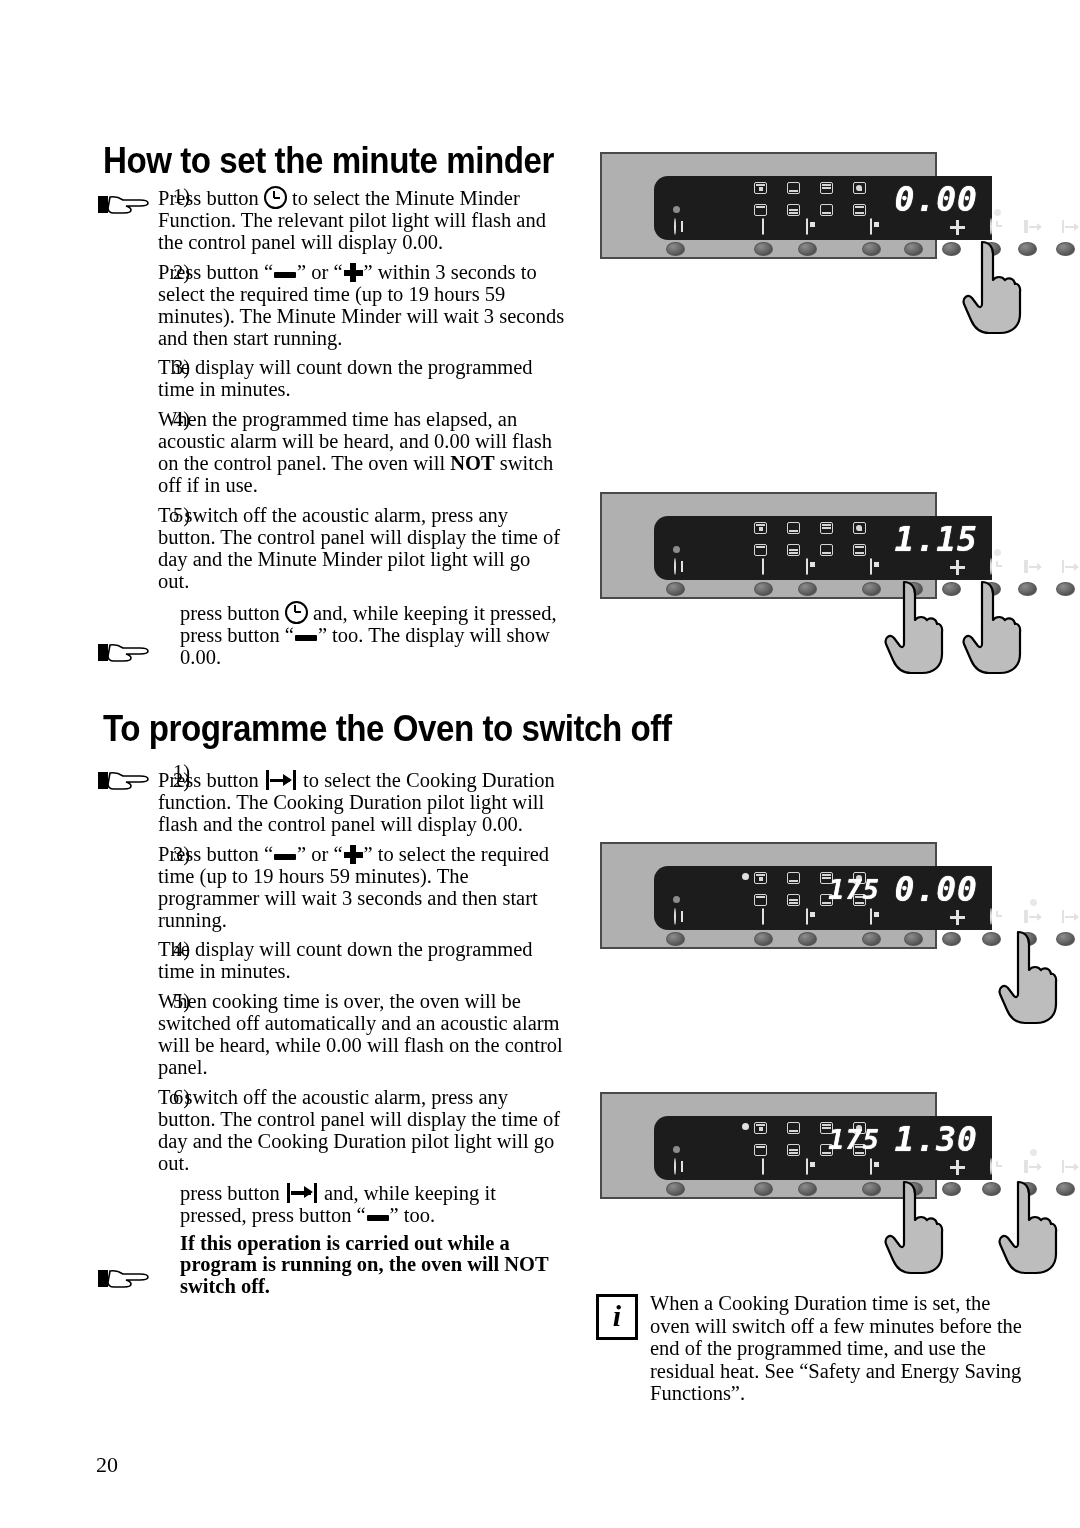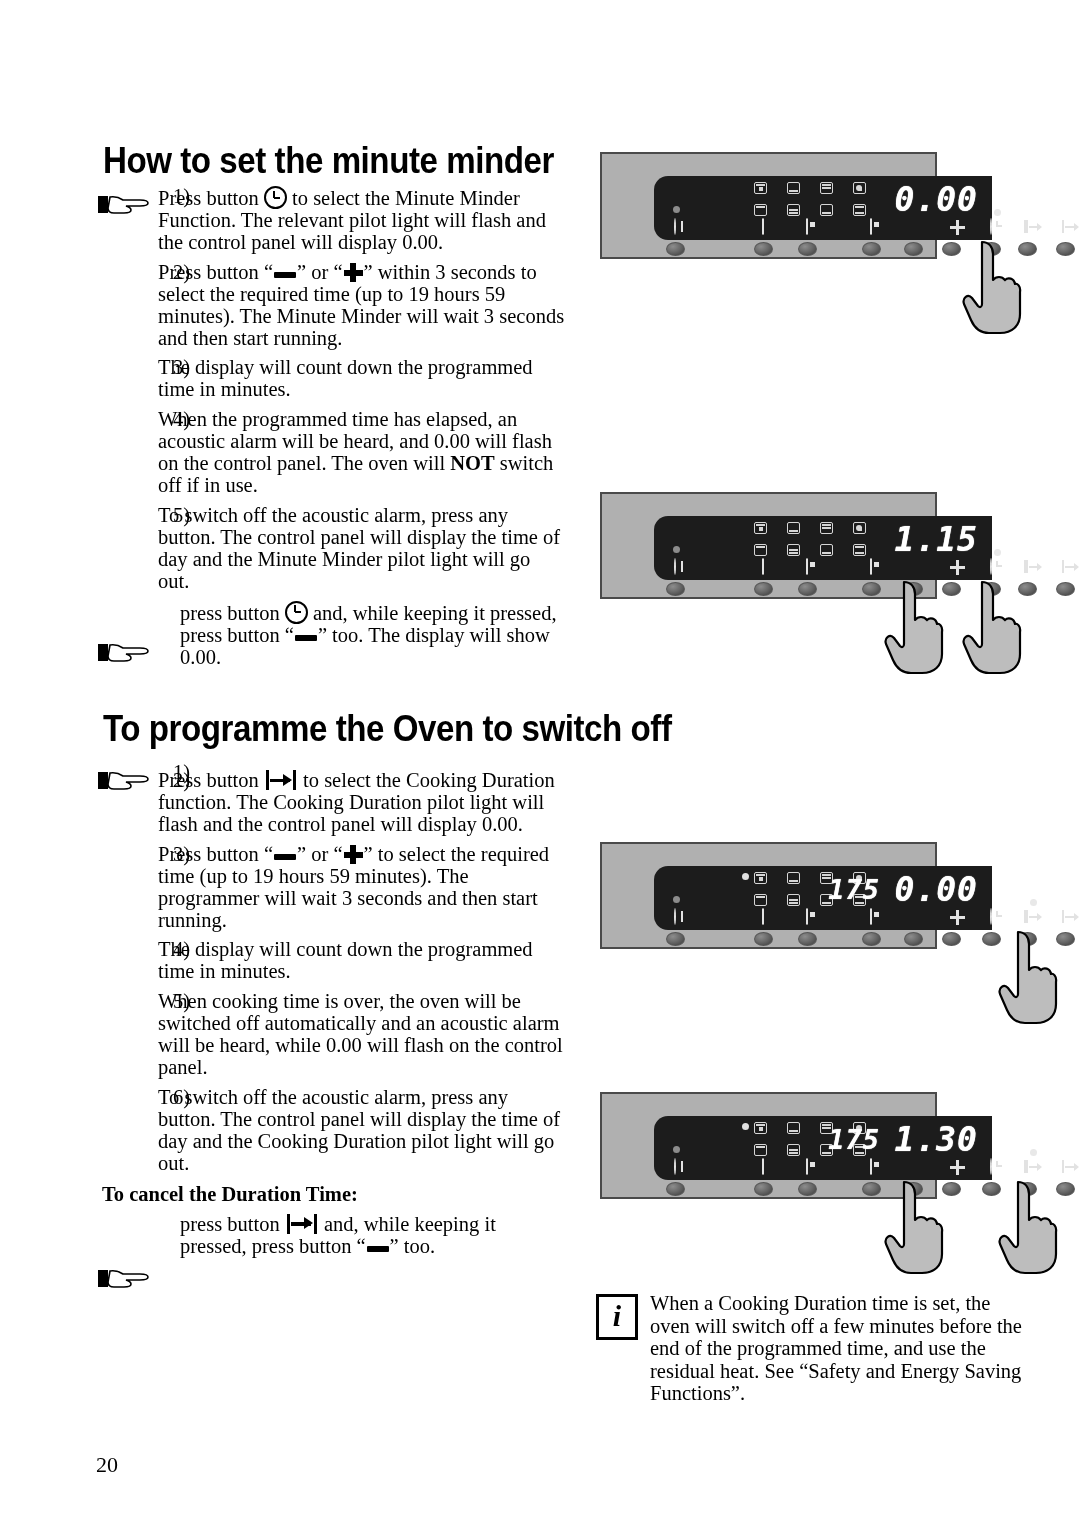--- a/index.html
+++ b/index.html
@@ -267,30 +267,30 @@
             <path d="M14 6 C20 5 24 7 27 9 L44 9 C49 9 52 10 52 12 C52 14 49 15 44 15 L30 15 C33 16 35 17 35 19 C35 21 32 22 28 22 L18 22 C14 22 12 20 12 17 Z"></path>
           </g>
           <rect x="2" y="5" width="10" height="17" fill="#000"></rect>
         </svg>
       </span>
       <p class="item" style="margin-bottom: 8px;"><span class="num">2)</span><span>Press button </span><span class="gl gl-dur"><span class="arw"></span></span><span> to select the Cooking Duration function. The Cooking Duration pilot light will flash and the control panel will display 0.00.</span></p>
       <p class="item" style="margin-bottom: 8px;"><span class="num">3)</span><span>Press button “</span><span class="gl gl-minus"></span><span>” or “</span><span class="gl gl-plus"></span><span>” to select the required time (up to 19 hours 59 minutes). The programmer will wait 3 seconds and then start running.</span></p>
       <p class="item" style="margin-bottom: 8px;"><span class="num">4)</span><span>The display will count down the programmed time in minutes.</span></p>
       <p class="item" style="margin-bottom: 8px;"><span class="num">5)</span><span>When cooking time is over, the oven will be switched off automatically and an acoustic alarm will be heard, while 0.00 will flash on the control panel.</span></p>
       <p class="item" style="margin-bottom: 8px;"><span class="num">6)</span><span>To switch off the acoustic alarm, press any button. The control panel will display the time of day and the Cooking Duration pilot light will go out.</span></p>
-      <p class="subhead" style="margin-top: 2px; margin-bottom: 8px;">To cancel the Duration Time:</p>
       <p class="hand-para" style="margin: 0px;"><span>press button </span><span class="gl gl-dur"><span class="arw"></span></span><span> and, while keeping it pressed, press button “</span><span class="gl gl-minus"></span><span>” too.</span></p>
       <span class="manicule" style="left: 0px; top: 503px;">
         <svg viewBox="0 0 58 26">
           <g fill="#fff" stroke="#000" stroke-width="1.6">
             <path d="M14 6 C20 5 24 7 27 9 L44 9 C49 9 52 10 52 12 C52 14 49 15 44 15 L30 15 C33 16 35 17 35 19 C35 21 32 22 28 22 L18 22 C14 22 12 20 12 17 Z"></path>
           </g>
           <rect x="2" y="5" width="10" height="17" fill="#000"></rect>
         </svg>
       </span>
+      <p class="hand-para bold" style="margin: 6px 0px 0px;">If this operation is carried out while a program is running on, the oven will NOT switch off.</p>
     </div>
 
   <div class="info-note">
     <div class="info-icon">i</div>
     <div class="info-text">When a Cooking Duration time is set, the oven will switch off a few minutes before the end of the programmed time, and use the residual heat. See “Safety and Energy Saving Functions”.</div>
   </div>
 
   <div class="page-num">20</div>
 
   <div class="panel-wrap" id="pw0" style="left:600px;top:152px;">

